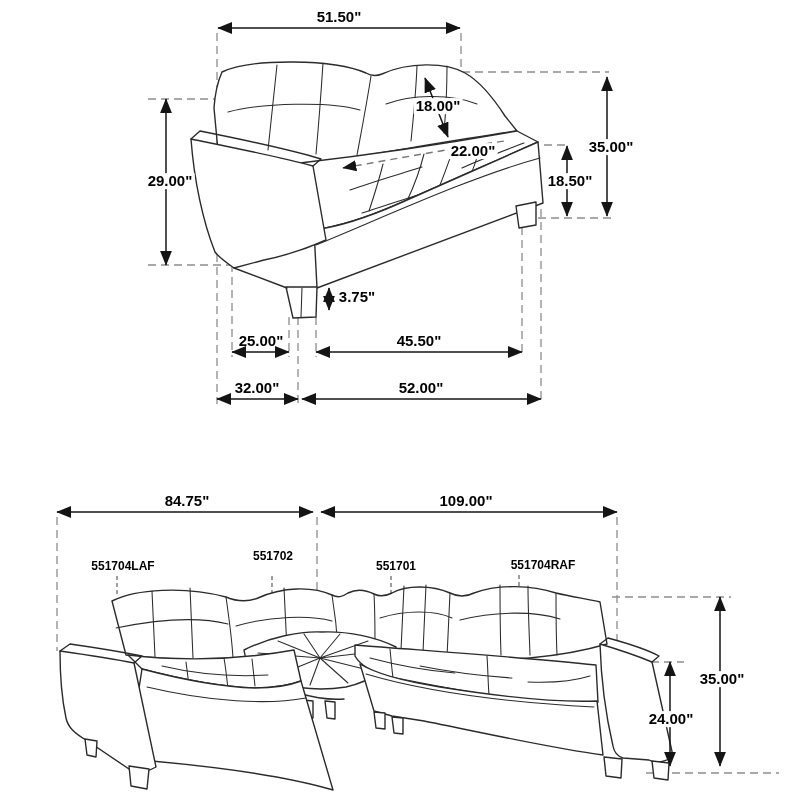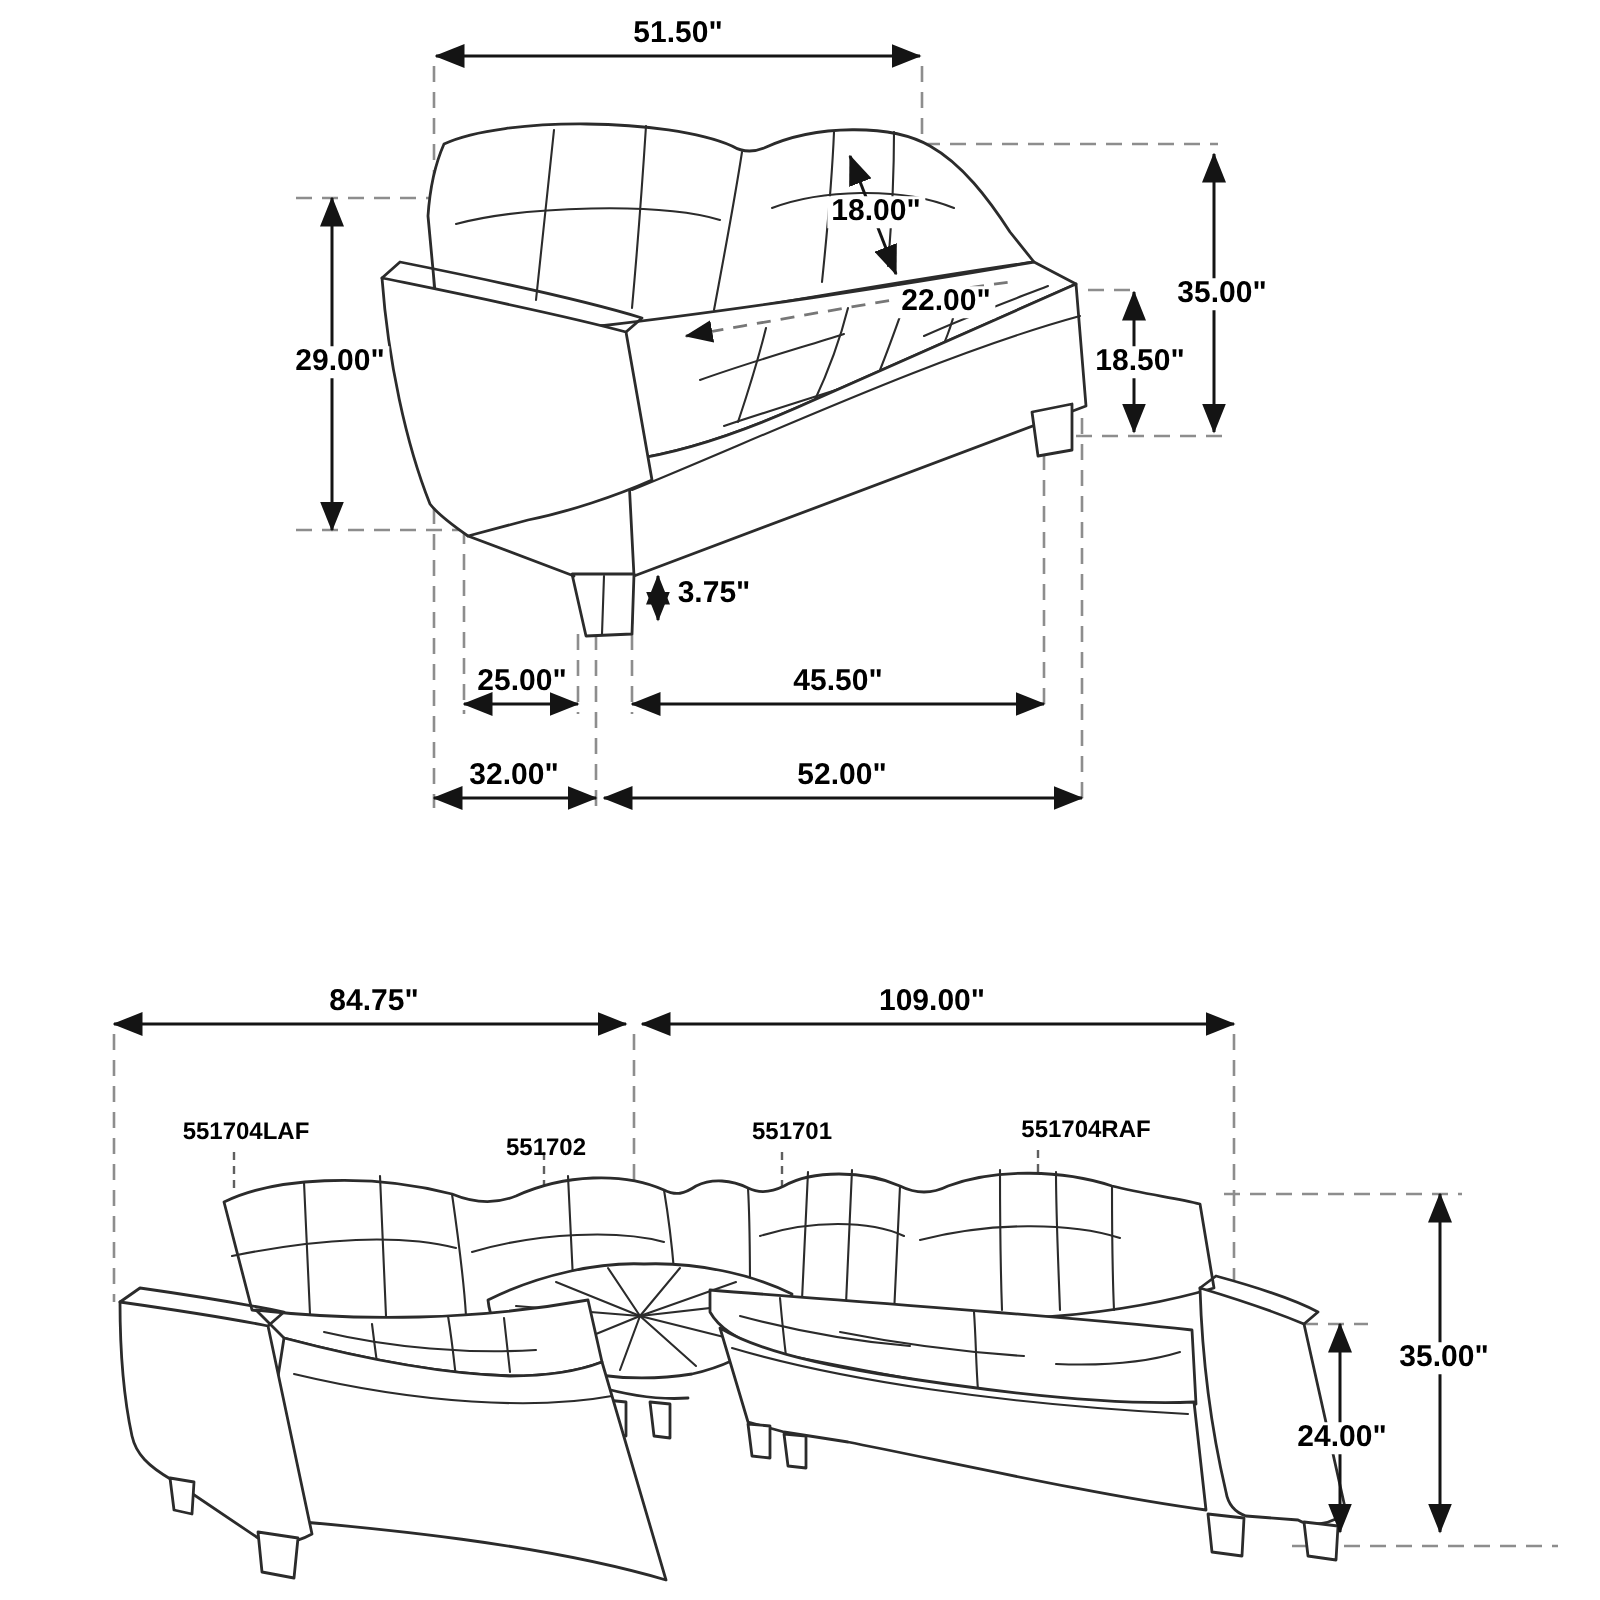--- a/index.html
+++ b/index.html
@@ -213,19 +213,19 @@
 <div class="lbl bg" style="left:570px;top:181px">18.50"</div>
 <div class="lbl bg" style="left:357px;top:297px">3.75"</div>
 <div class="lbl" style="left:261px;top:341px">25.00"</div>
 <div class="lbl" style="left:419px;top:341px">45.50"</div>
 <div class="lbl" style="left:257px;top:388px">32.00"</div>
 <div class="lbl" style="left:421px;top:388px">52.00"</div>
 
 <div class="lbl" style="left:187px;top:501px">84.75"</div>
 <div class="lbl" style="left:466px;top:501px">109.00"</div>
 <div class="lbl part" style="left:123px;top:566px">551704LAF</div>
-<div class="lbl part" style="left:273px;top:574px">551702</div>
+<div class="lbl part" style="left:273px;top:556px">551702</div>
 <div class="lbl part" style="left:396px;top:566px">551701</div>
 <div class="lbl part" style="left:543px;top:565px">551704RAF</div>
 <div class="lbl bg" style="left:722px;top:679px">35.00"</div>
 <div class="lbl bg" style="left:671px;top:719px">24.00"</div>
 
 </div>
 
 </body></html>

